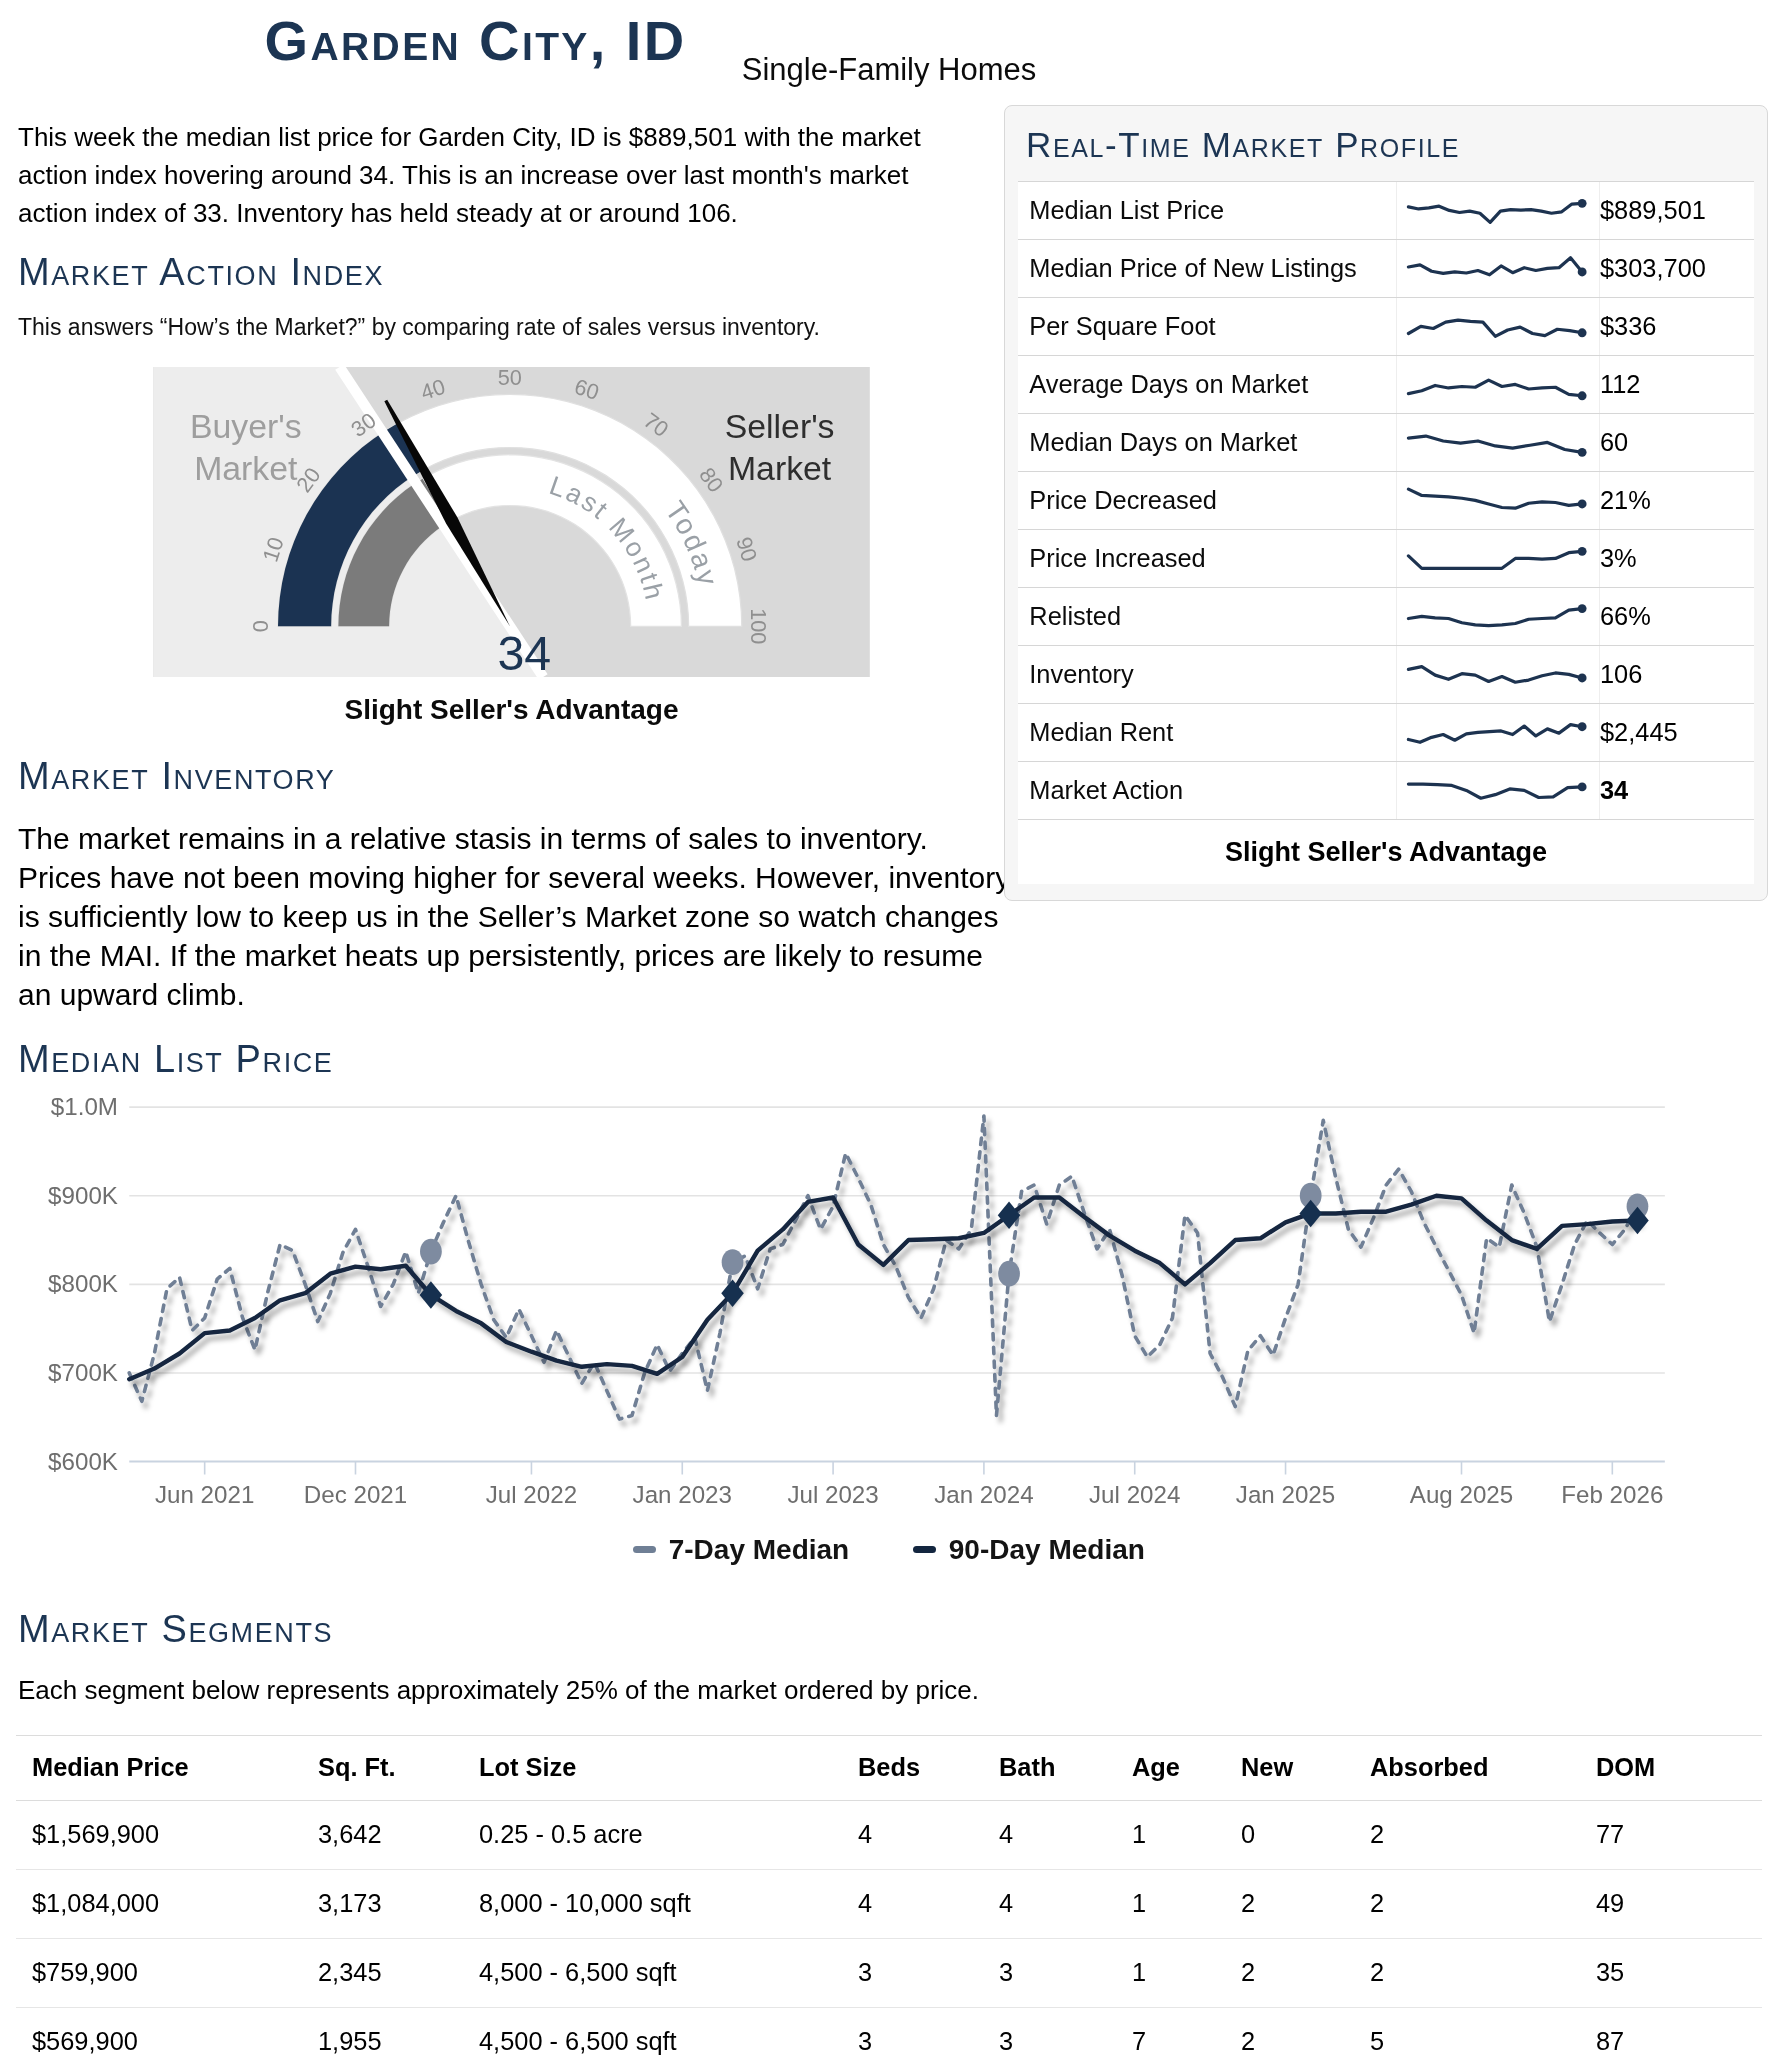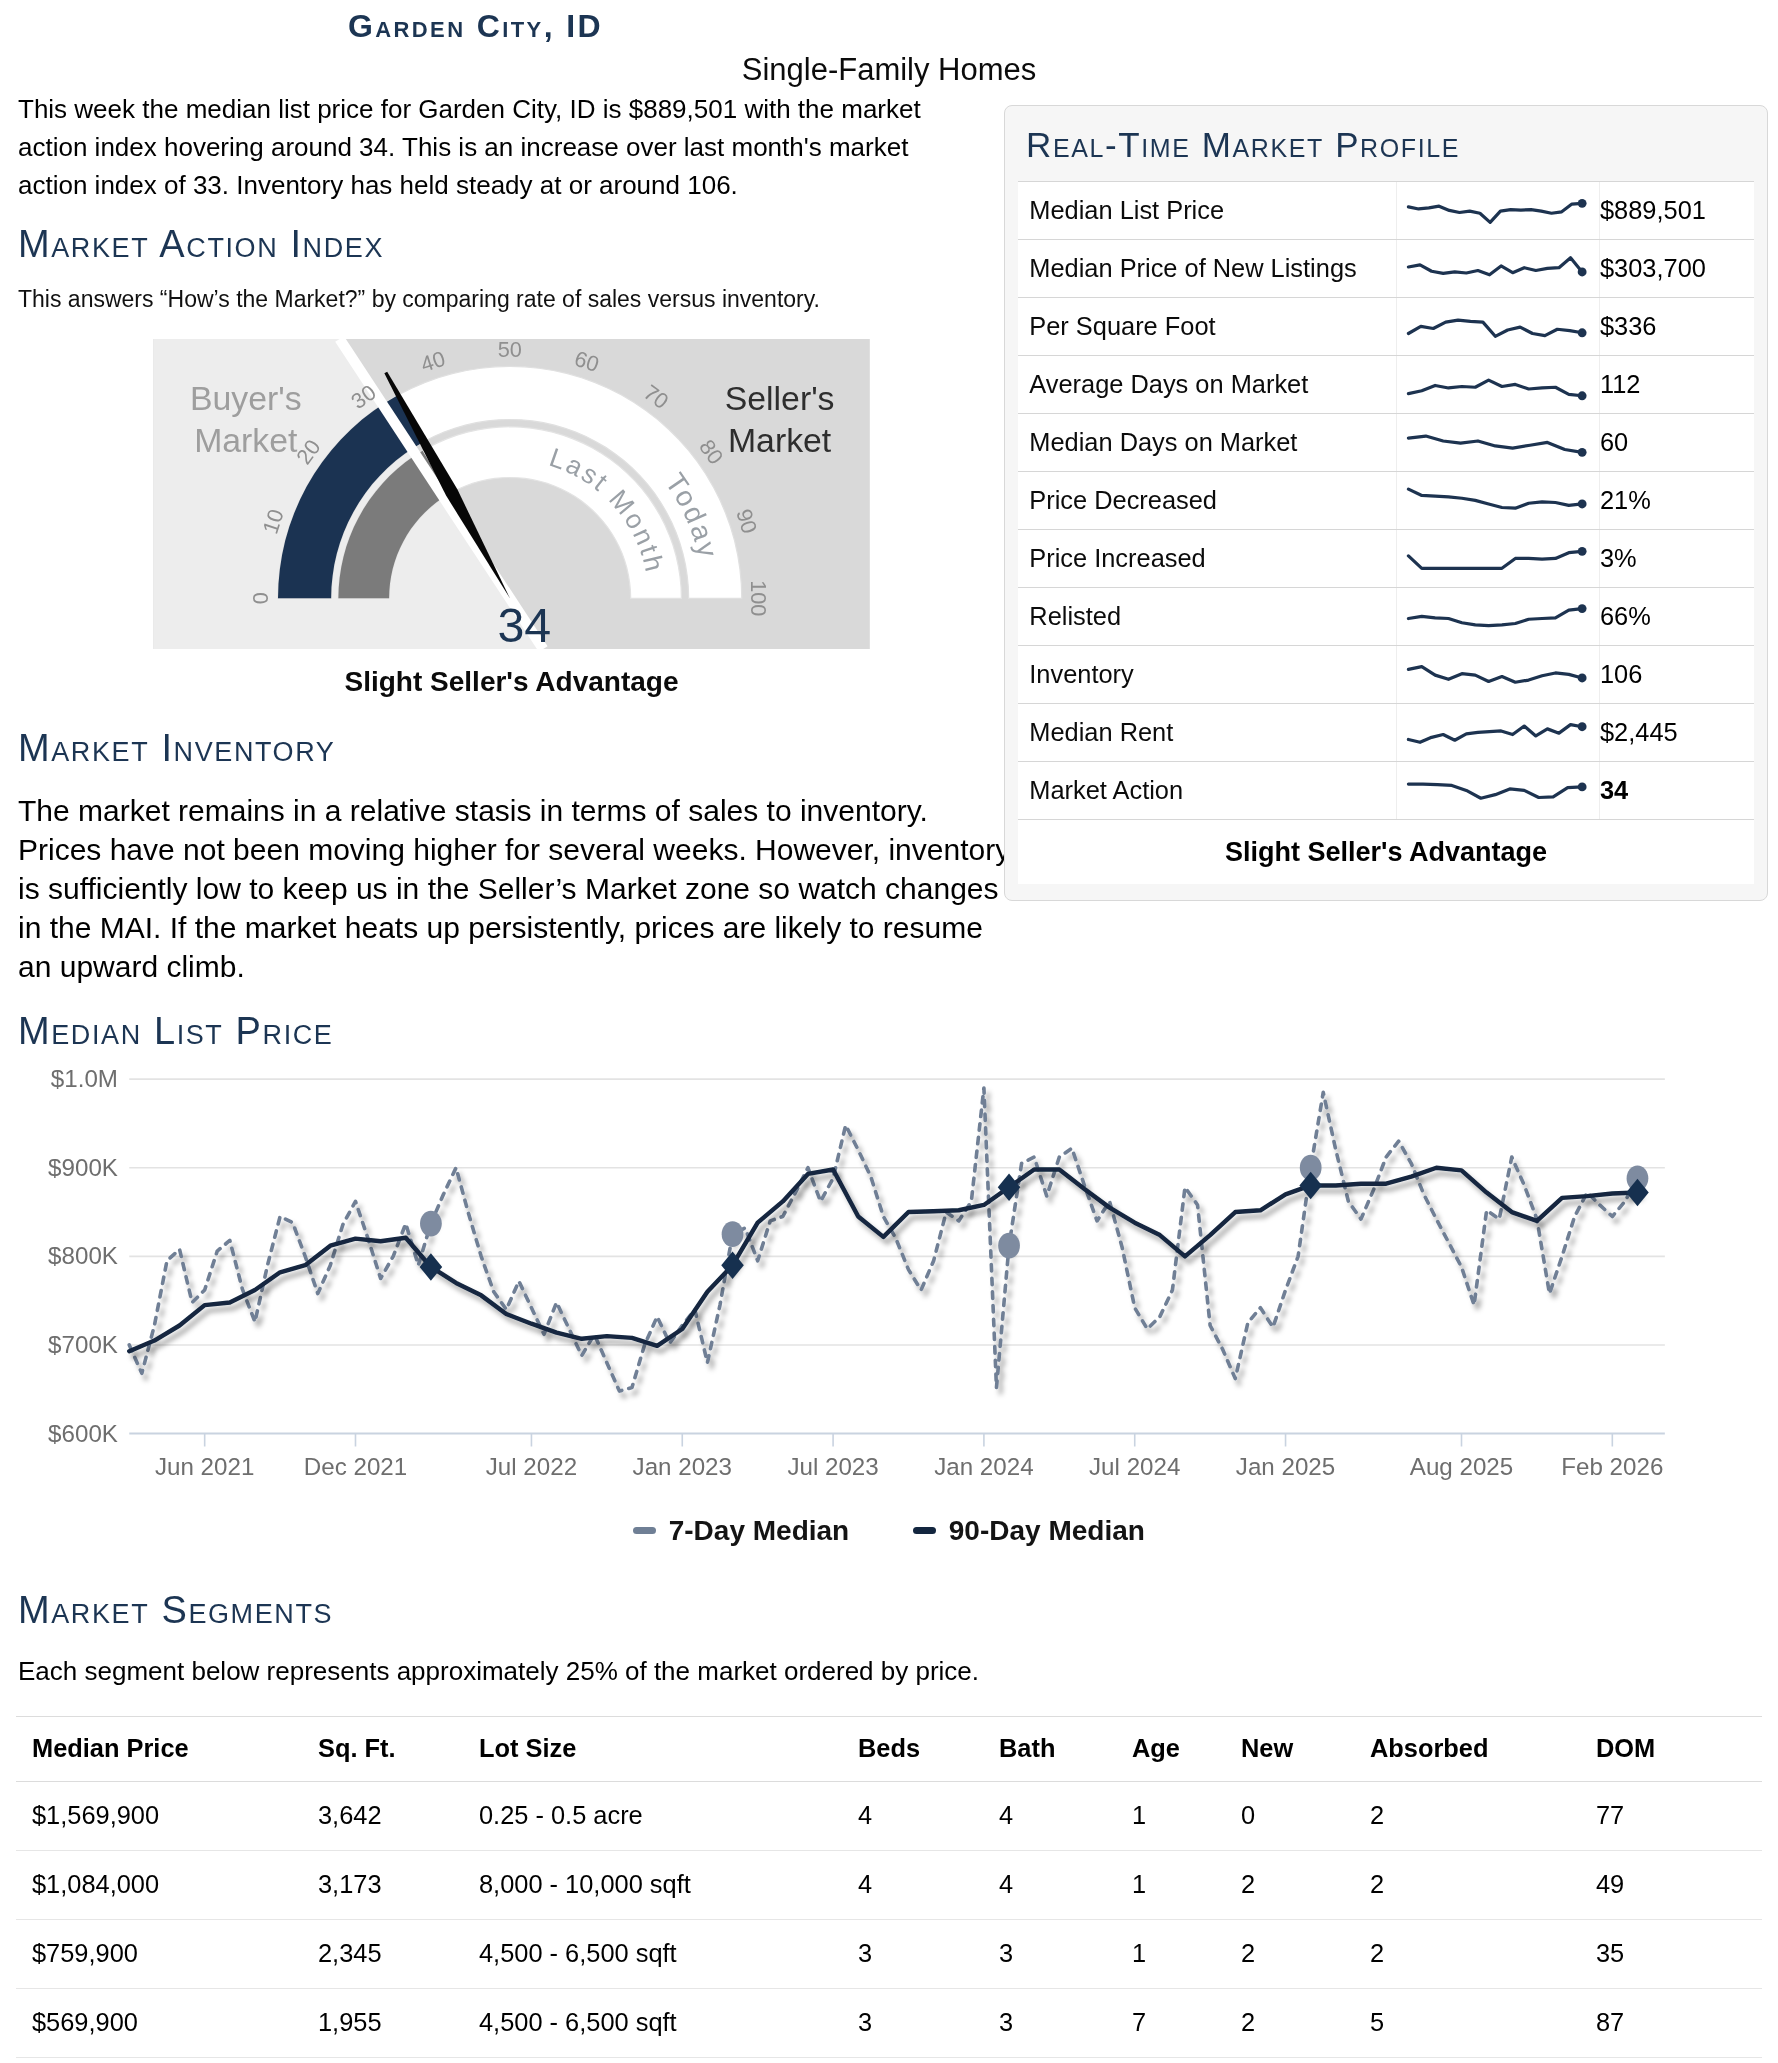--- a/index.html
+++ b/index.html
@@ -13,21 +13,21 @@
     color: #000;
     overflow: hidden;
   }
   
   h1.title {
     margin-top: 8px;
     width: 951px;
     text-align: center;
     font-variant: small-caps;
     font-weight: bold;
-    font-size: 32px;
+    font-size: 56px;
     letter-spacing: 2.4px;
     color: #1c3553;
   }
   .subtitle {
     position: absolute;
     top: 52px; left: 0;
     width: 1778px;
     text-align: center;
     font-size: 31px;
     color: #0b0b0b;
@@ -106,21 +106,21 @@
   .narrative {
     margin: 21px 0 0 18px;
     width: 1000px;
     font-size: 30px;
     line-height: 39px;
   }
   .h-mlp { margin-top: 24px; }
   
   .chart-wrap { margin-top: 9.7px; }
   .legend {
-    margin-top: 22px;
+    margin-top: 13px;
     width: 1778px;
     display: flex;
     justify-content: center;
     gap: 64px;
     align-items: center;
   }
   .legend-item { display:flex; align-items:center; gap:13px; }
   .legend-swatch { width: 22.6px; height: 7.3px; border-radius: 4px; }
   .legend-label { font-size: 28px; font-weight: bold; color: #141414; }
   

